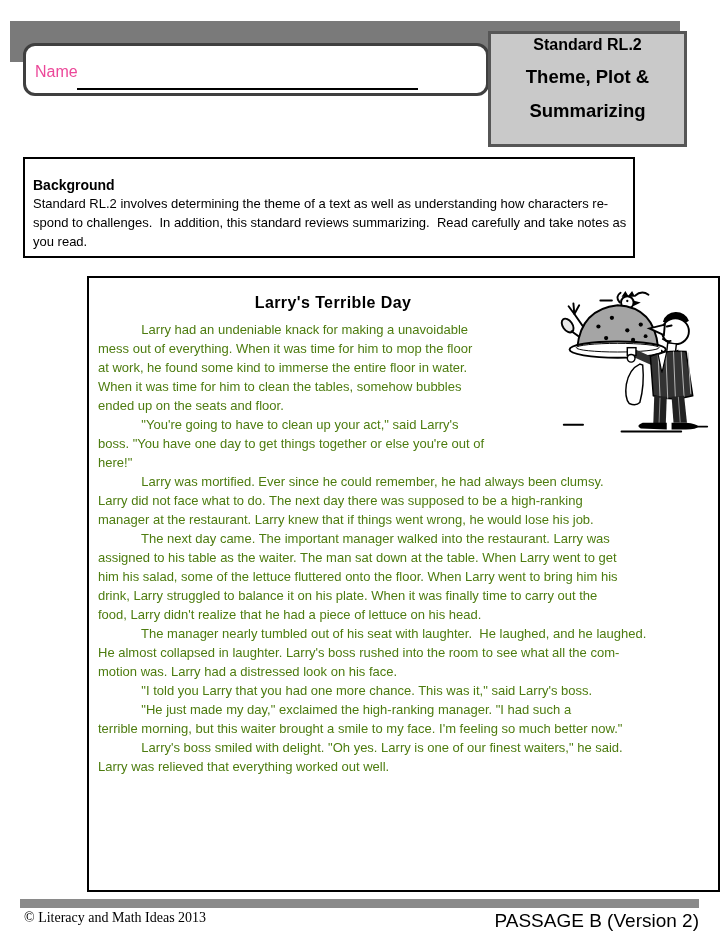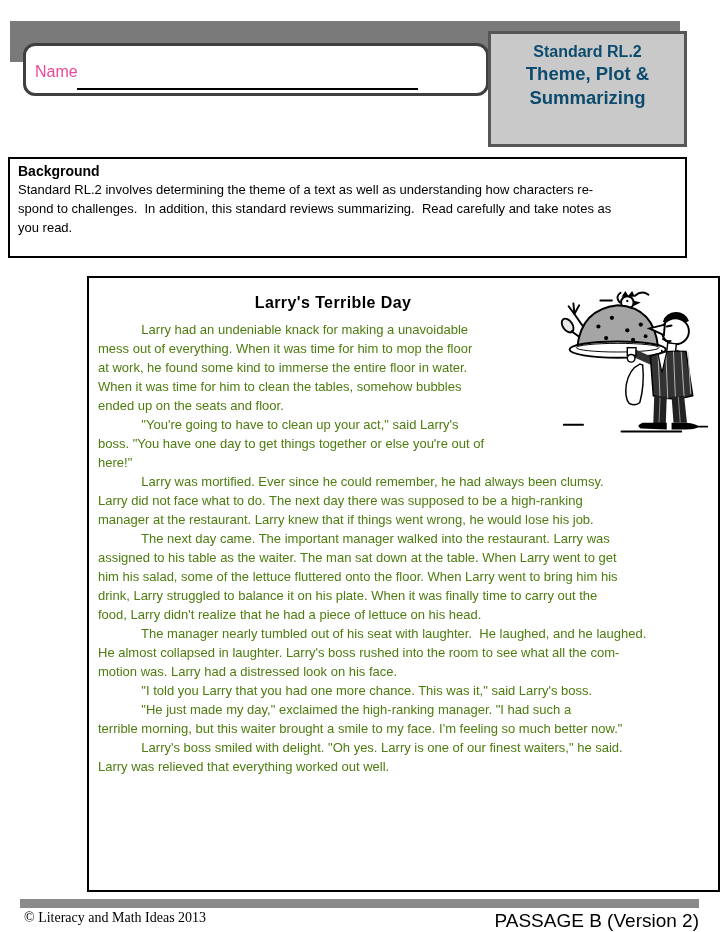--- a/index.html
+++ b/index.html
@@ -6,27 +6,27 @@
   html,body { width:720px; height:932px; background:#ffffff; font-family:"Liberation Sans", sans-serif; }
   .page { position:relative; width:720px; height:932px; background:#fff; overflow:hidden; }
 
   
   .top-bar { position:absolute; left:10px; top:21px; width:670px; height:41px; background:#7a7a7a; }
   .name-box { position:absolute; left:23px; top:43px; width:466px; height:53px; background:#fff;
               border:3px solid #3f3f3f; border-radius:12px; }
   .name-label { position:absolute; left:9px; top:17px; font-size:16px; color:#ec4899; }
   .name-line { position:absolute; left:51px; top:42px; width:341px; border-top:2px solid #000; }
   .standard-box { position:absolute; left:488px; top:31px; width:199px; height:116px; background:#c9c9c9;
-                  border:3px solid #565656; text-align:center; padding-top:7px; color:#0c4a6e; }
+                  border:3px solid #565656; text-align:center; color:#000000; }
   .standard-line1 { font-size:16px; font-weight:bold; line-height:21px; }
-  .standard-line2, .standard-line3 { font-size:18.5px; font-weight:bold; line-height:24px; }
+  .standard-line2, .standard-line3 { font-size:18.5px; font-weight:bold; line-height:24px;margin-top:10px; }
 
   
-  .background-box { position:absolute; left:8px; top:157px; width:679px; height:101px;
-                    border:2px solid #000; padding:3px 8px; }
+  .background-box { position:absolute; left:23px; top:157px; width:612px; height:101px;
+                    border:2px solid #000; padding:17px 8px; }
   .background-heading { font-size:14px; font-weight:bold; line-height:18px; }
   .bg-line { font-size:13px; line-height:19px; white-space:pre; }
 
   
   .story-box { position:absolute; left:42px; top:276px; width:633px; height:616px; border:2px solid #000;margin-left:45px; }
   .story-title { position:absolute; left:10px; top:16px; width:468px; text-align:center;
                  font-size:16px; font-weight:bold; letter-spacing:0.4px; }
   .cartoon { position:absolute; right:5px; top:10px; width:156px; height:154px; }
   .story-lines { position:absolute; left:9px; top:42px; }
   .story-line { font-size:13px; line-height:19px; white-space:pre; color:#4d7c0f; }

